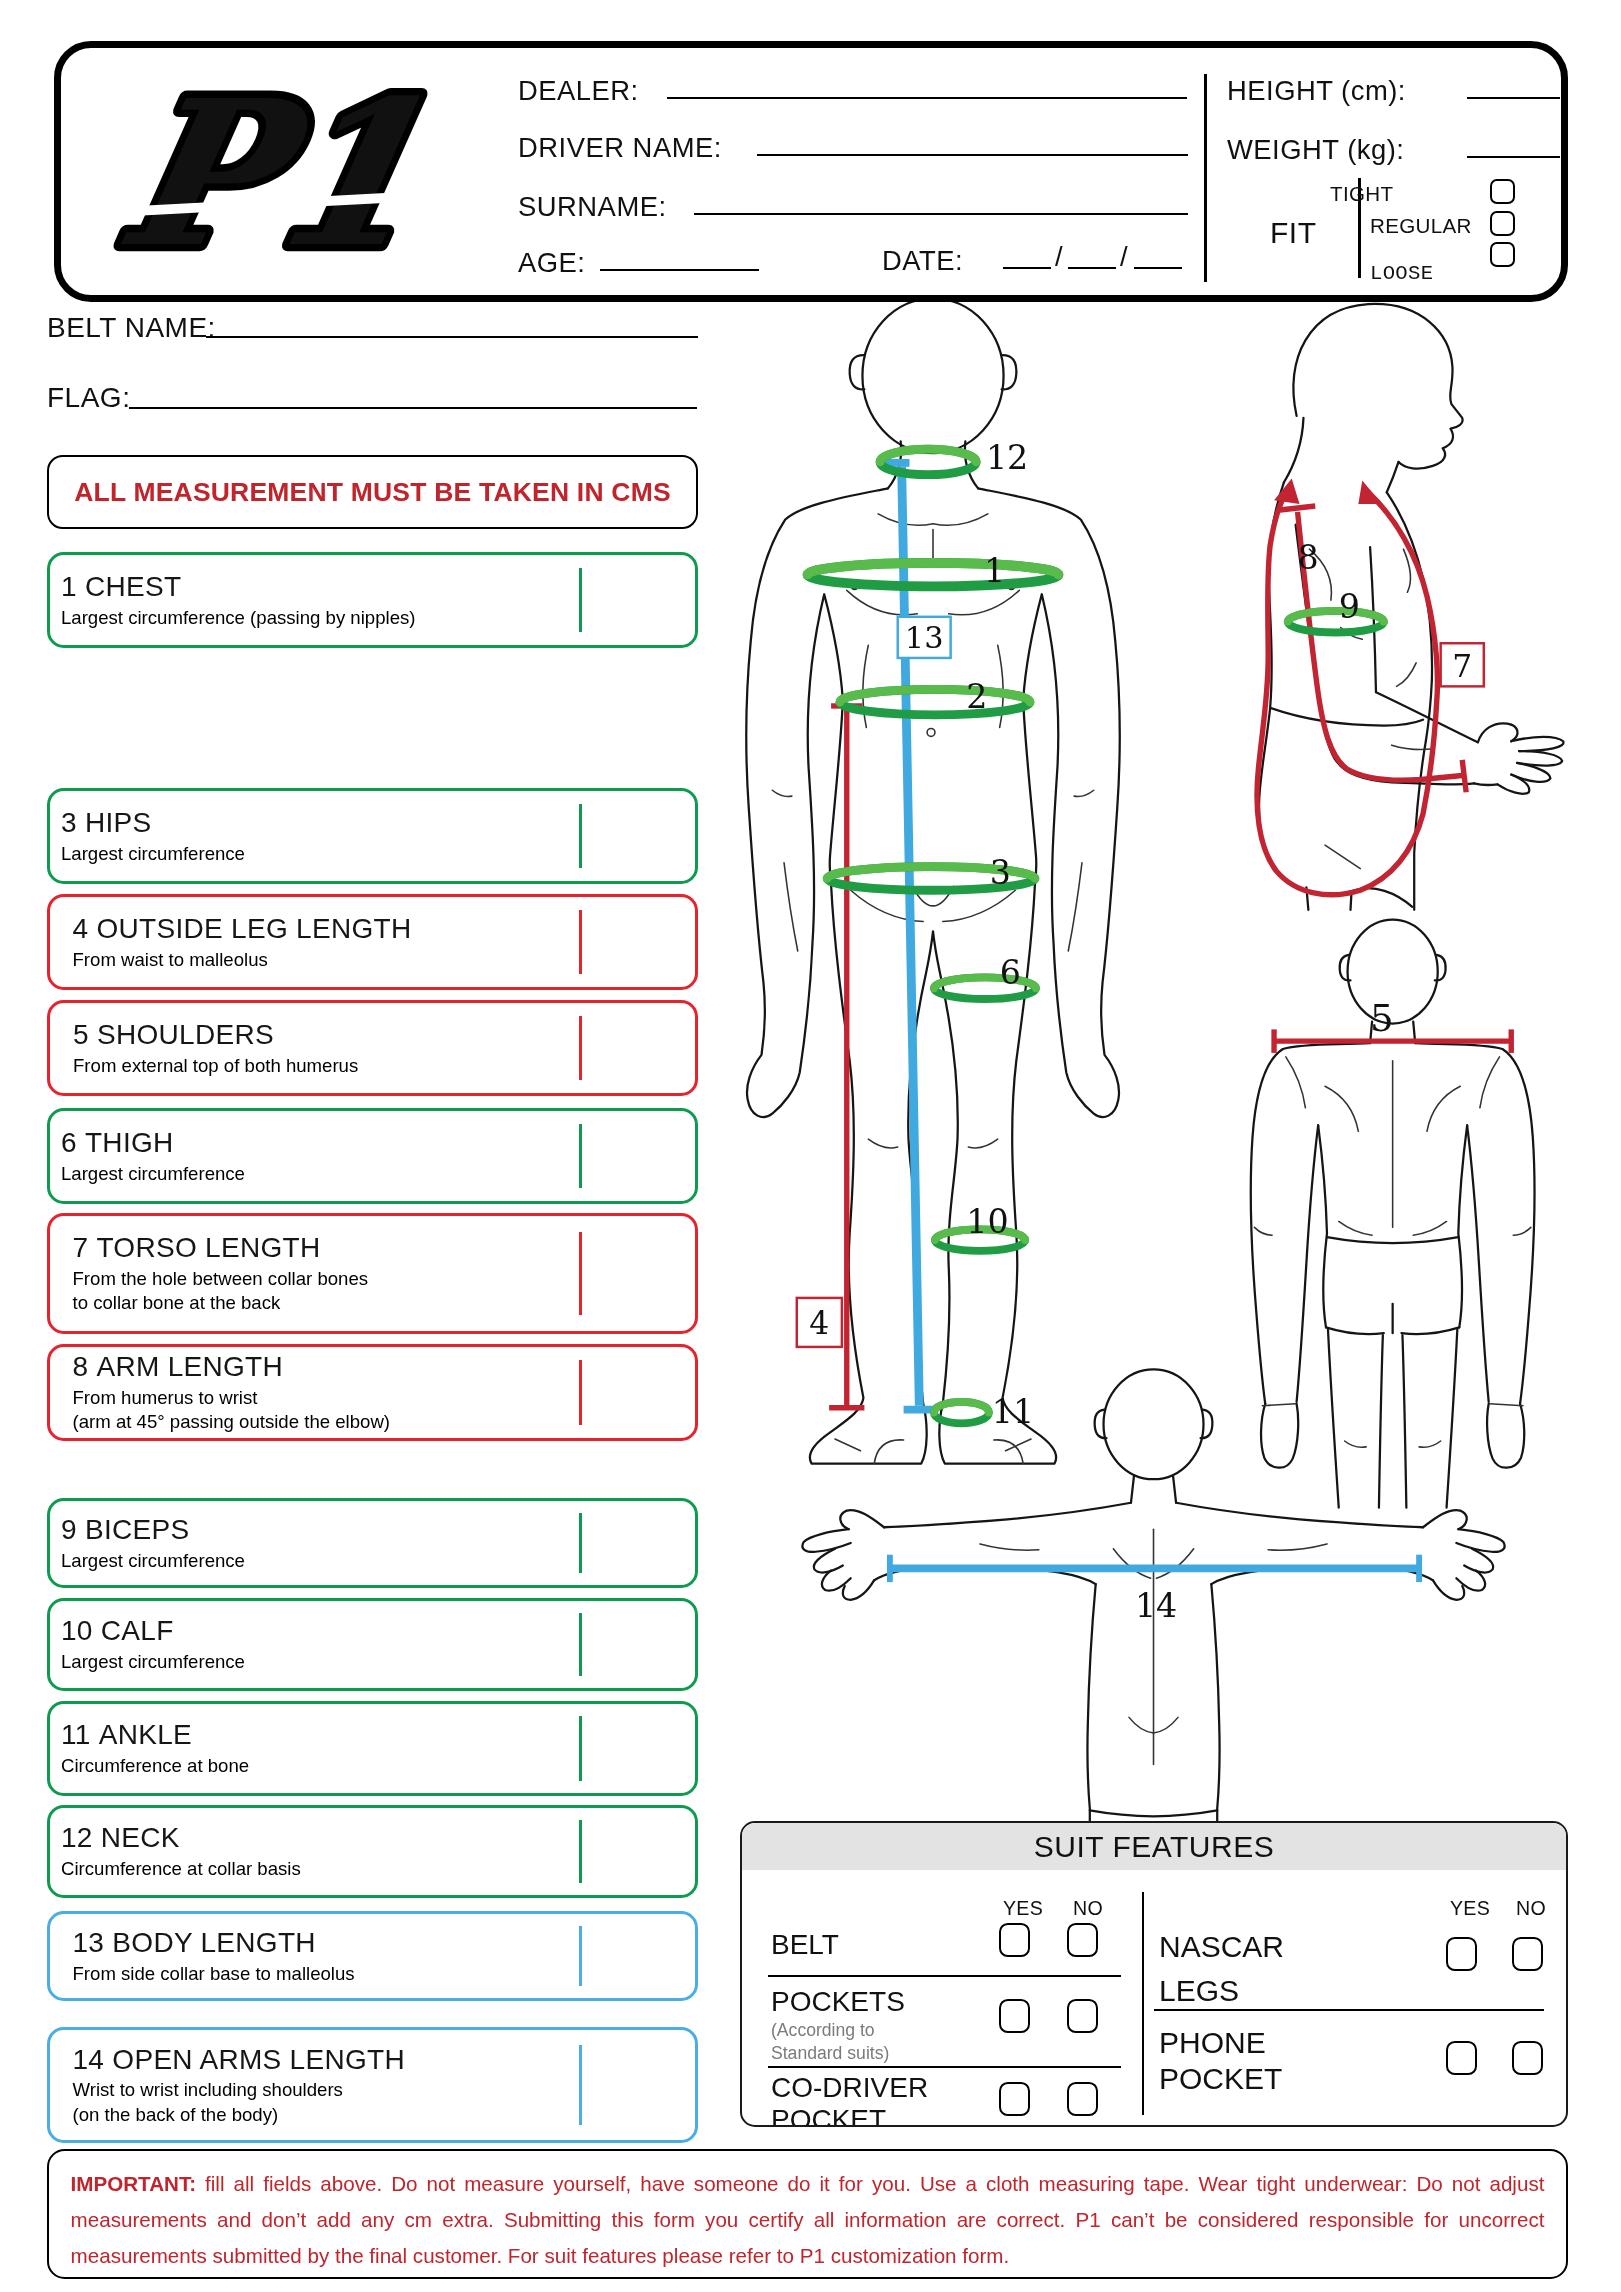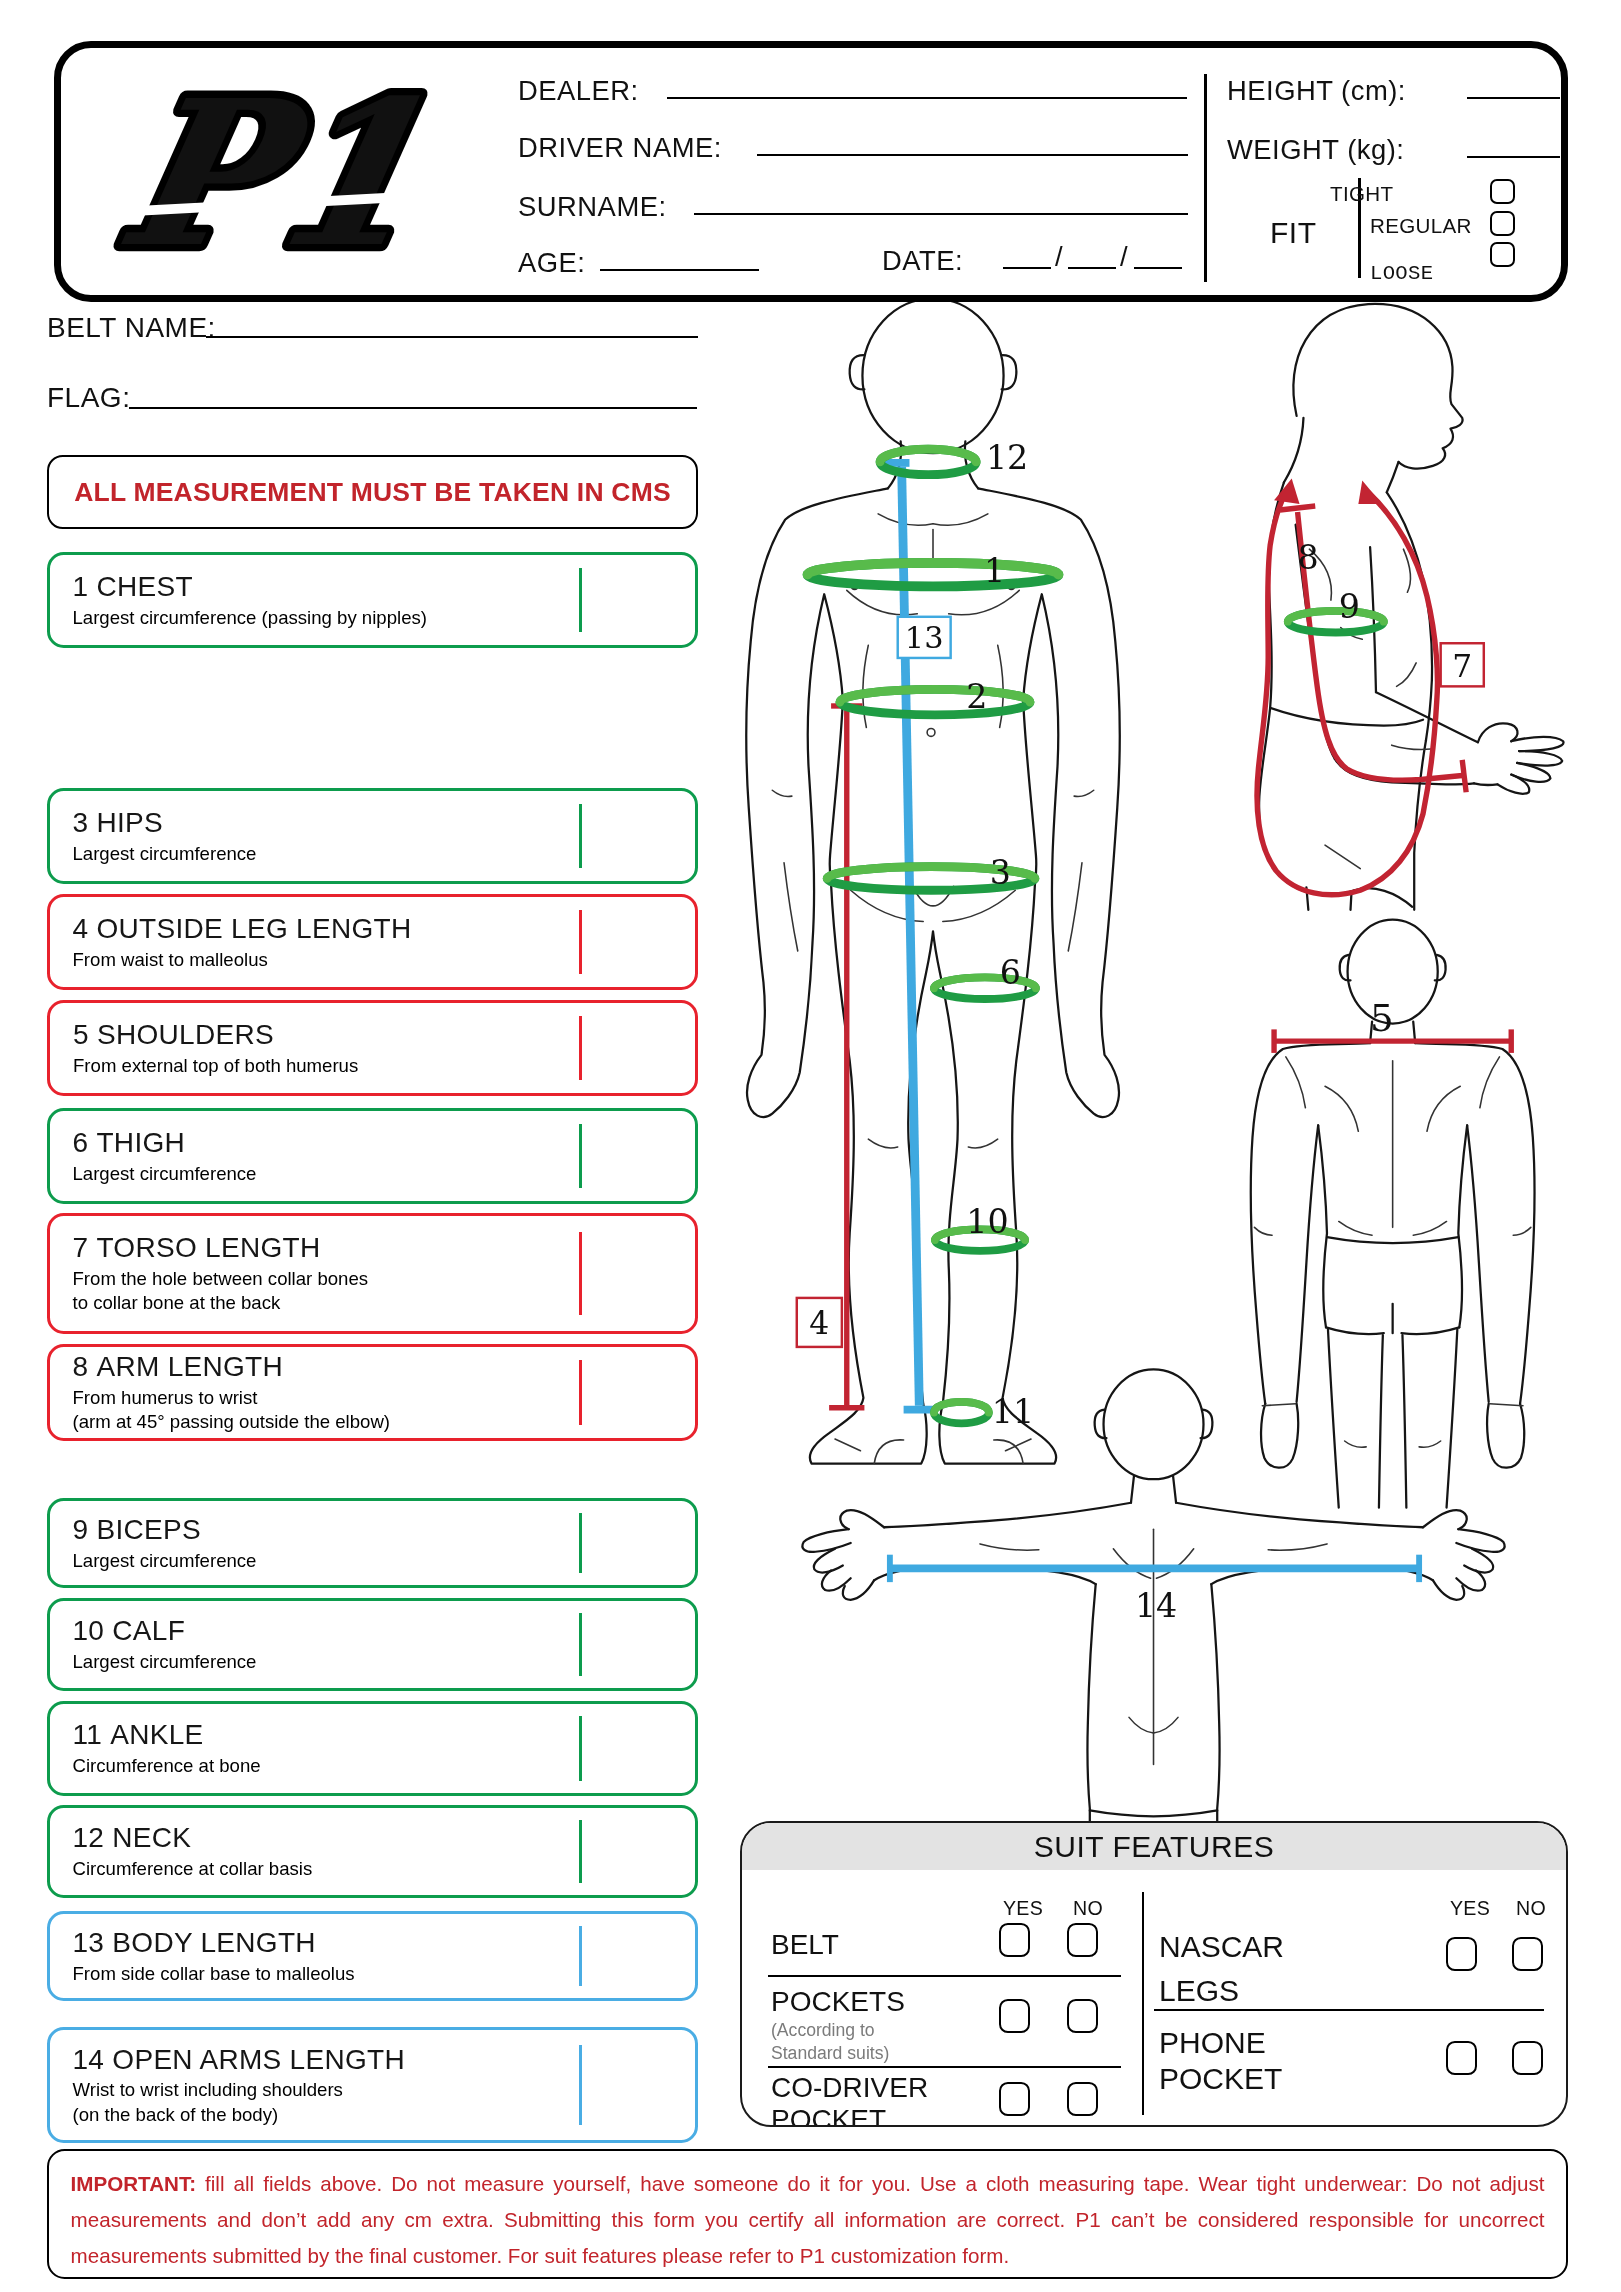--- a/index.html
+++ b/index.html
@@ -19,34 +19,34 @@
 
   
   .banner{position:absolute;left:47px;top:455px;width:651px;height:74px;border:2.9px solid #000;
           border-radius:15.7px;box-sizing:border-box;display:flex;align-items:center;justify-content:center;}
   .banner span{color:#c2242b;font-weight:bold;font-size:26.5px;letter-spacing:0.2px;}
 
   
   .mbox{position:absolute;left:47px;width:651px;border:3.4px solid;border-radius:16.7px;
         box-sizing:border-box;background:#fff;display:flex;flex-direction:column;
         justify-content:center;padding:5.9px 0 5.9px 22.5px;}
-  .mbox.green{border-color:#0d9c4d;}
+  .mbox.green{border-color:#0d9c4d;padding-left:11px;}
   .mbox.red{border-color:#e8222d;}
   .mbox.blue{border-color:#4aade4;}
   .mtitle{font-size:28px;color:#161616;letter-spacing:0.3px;line-height:33px;}
   .mdesc{font-size:18.6px;color:#000000;line-height:24.5px;white-space:pre-line;margin-top:2.9px;}
   .mdiv{position:absolute;left:529px;top:14%;bottom:14%;width:3.4px;}
   .mbox.green .mdiv{background:#0d9c4d;}
   .mbox.red .mdiv{background:#e8222d;}
   .mbox.blue .mdiv{background:#4aade4;}
   .mval{position:absolute;left:537px;top:5.9px;right:5.9px;bottom:5.9px;}
 
   
   .suit{position:absolute;left:740px;top:1821px;width:828px;height:306px;border:2.9px solid #1a1a1a;
-        border-radius:31px;box-sizing:border-box;background:#fff;overflow:hidden;}
+        border-radius:15px;box-sizing:border-box;background:#fff;overflow:hidden;}
   .suitband{position:absolute;left:0;top:0;right:0;height:47px;background:#e3e3e3;
             display:flex;align-items:center;justify-content:center;font-size:30px;letter-spacing:0.5px;}
   .slabel{position:absolute;font-size:28px;line-height:32px;white-space:pre-line;}
   .snote{position:absolute;font-size:17.6px;line-height:22.5px;color:#7b7b7b;white-space:pre-line;}
   .yesno{position:absolute;font-size:19.6px;letter-spacing:0.3px;}
   .scbx{position:absolute;width:31px;height:34px;border:2.5px solid #000;border-radius:8.8px;
         box-sizing:border-box;background:#fff;}
   .ssep{position:absolute;height:2px;background:#000;}
 
   

